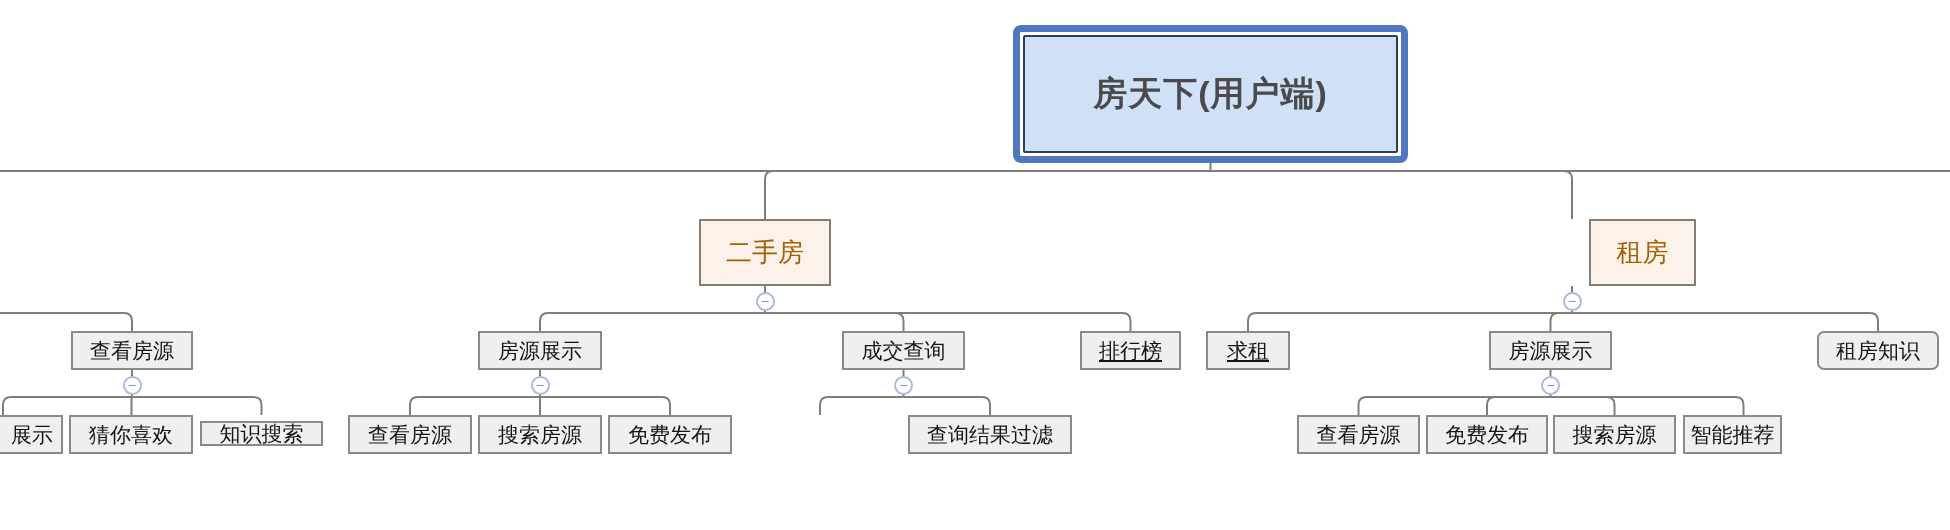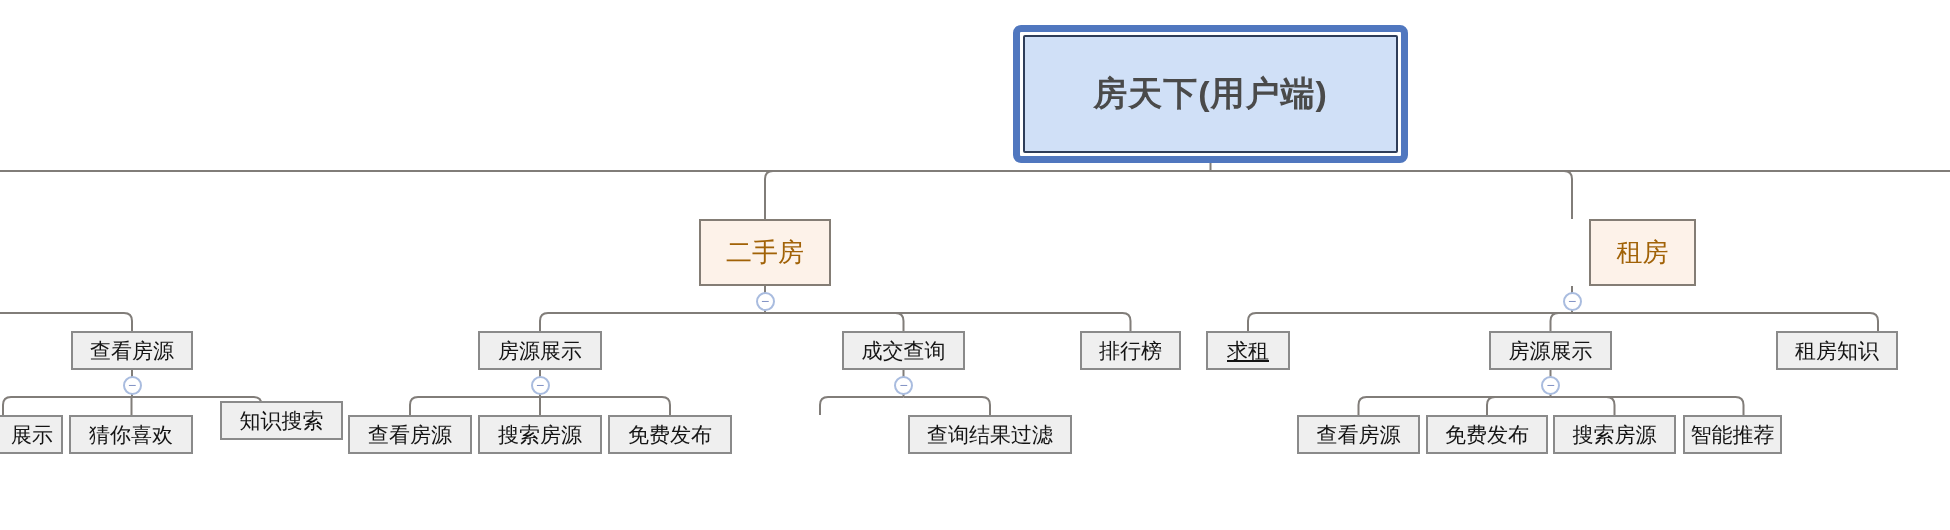--- a/index.html
+++ b/index.html
@@ -126,28 +126,28 @@
   <div class="root-outer" style="left:1013px; top:25px; width:395px; height:138px;">
     <div class="root-inner">房天下(用户端)</div>
   </div>
 
   <div class="node branch2" style="left:699px; top:219px; width:132px; height:67px;">二手房</div>
   <div class="node branch2" style="left:1589px; top:219px; width:107px; height:67px;">租房</div>
 
   <div class="node leaf" style="left:71px; top:331px; width:122px; height:39px;">查看房源</div>
   <div class="node leaf" style="left:478px; top:331px; width:124px; height:39px;">房源展示</div>
   <div class="node leaf" style="left:842px; top:331px; width:123px; height:39px;">成交查询</div>
-  <div class="node leaf" style="left:1080px; top:331px; width:101px; height:39px;">排行榜</div>
+  <div class="node leaf" style="left:1080px; top:331px; width:101px; height:39px;text-decoration:underline;">排行榜</div>
   <div class="node leaf" style="left:1206px; top:331px; width:84px; height:39px;text-decoration:underline;">求租</div>
   <div class="node leaf" style="left:1489px; top:331px; width:123px; height:39px;">房源展示</div>
-  <div class="node leaf" style="left:1776px; top:331px; width:122px; height:39px;">租房知识</div>
+  <div class="node leaf" style="left:1817px; top:331px; width:122px; height:39px;border-radius:7px;">租房知识</div>
 
   <div class="node leaf partial" style="left:-57px; top:415px; width:120px; height:39px;">展示</div>
   <div class="node leaf" style="left:69px; top:415px; width:124px; height:39px;">猜你喜欢</div>
-  <div class="node leaf" style="left:200px; top:401px; width:123px; height:39px;margin-left:20px;">知识搜索</div>
+  <div class="node leaf" style="left:200px; top:421px; width:123px; height:25px;">知识搜索</div>
   <div class="node leaf" style="left:348px; top:415px; width:124px; height:39px;">查看房源</div>
   <div class="node leaf" style="left:478px; top:415px; width:124px; height:39px;">搜索房源</div>
   <div class="node leaf" style="left:608px; top:415px; width:124px; height:39px;">免费发布</div>
   <div class="node leaf" style="left:908px; top:415px; width:164px; height:39px;font-family:Liberation Serif, serif;">查询结果过滤</div>
   <div class="node leaf" style="left:1297px; top:415px; width:123px; height:39px;">查看房源</div>
   <div class="node leaf" style="left:1426px; top:415px; width:122px; height:39px;">免费发布</div>
   <div class="node leaf" style="left:1553px; top:415px; width:123px; height:39px;">搜索房源</div>
   <div class="node leaf" style="left:1683px; top:415px; width:99px; height:39px;">智能推荐</div>
 
   <div class="collapse" style="left:755.5px; top:291.5px;">−</div>

